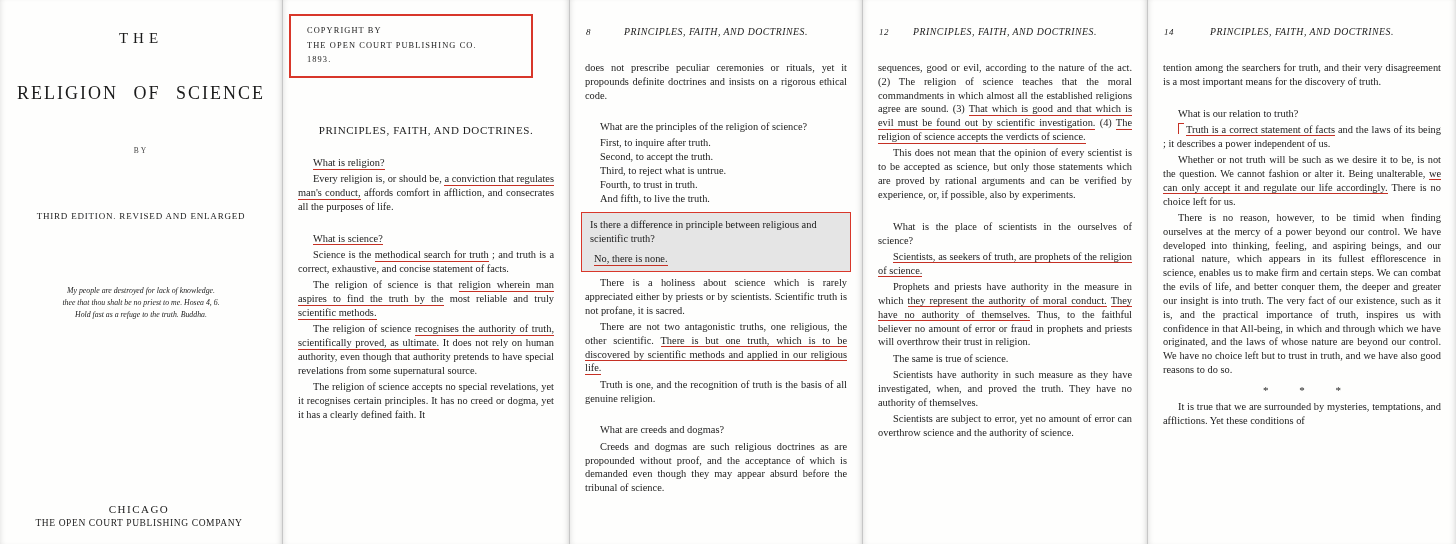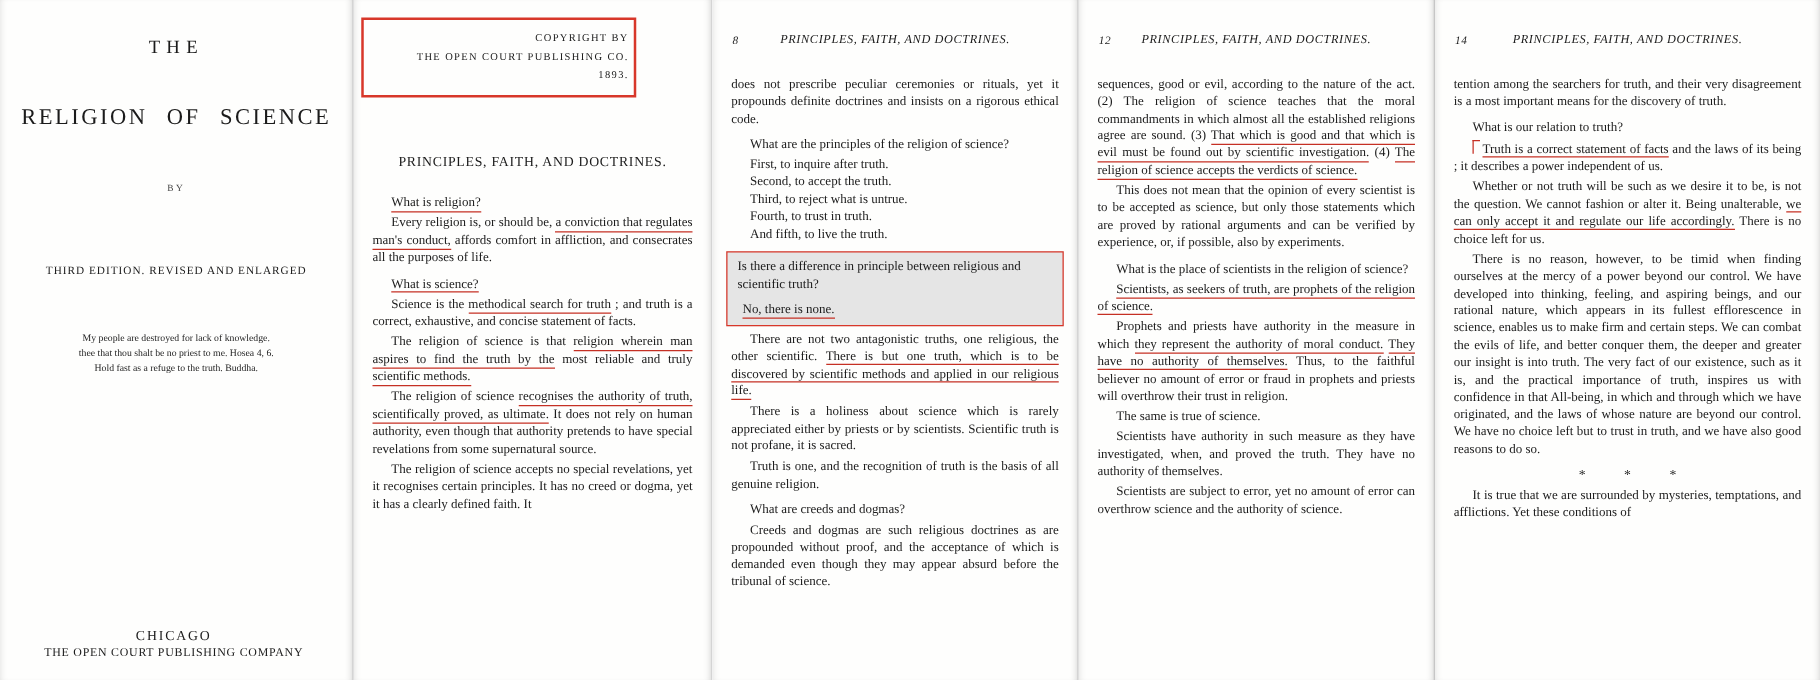--- a/index.html
+++ b/index.html
@@ -19,39 +19,39 @@
   .page3{width:293px}
   .page4{width:285px}
   .page5{width:308px}
 
   
   .p1-the{margin-top:30px;font-size:15px;letter-spacing:5px}
   .p1-title{margin-top:36px;font-size:18px;letter-spacing:2px;word-spacing:9px}
   .p1-by{margin-top:42px;font-size:7.5px;letter-spacing:2px;color:#444}
   .p1-author-box{display:inline-block;margin-top:7px;border:1.5px solid #c0392b;padding:3px 11px;font-size:11.5px;letter-spacing:1.5px;color:#5d4b20}
   .p1-edition{margin-top:56px;font-size:9px;letter-spacing:0.8px}
-  .p1-quote{margin-top:44px;font-size:7.8px;line-height:1.55;color:#222}
+  .p1-quote{margin-top:64px;font-style:italic;font-size:7.8px;line-height:1.55;color:#222}
   .p1-bottom{position:absolute;left:0;right:4px;bottom:16px;text-align:center}
   .p1-city{font-size:11px;letter-spacing:1.5px}
   .p1-pub{margin-top:3px;font-size:9.5px;letter-spacing:0.6px}
 
   
   .redbox{border:2px solid #d8372a}
   .redline{border-bottom:1.7px solid #c53024;padding-bottom:0.5px}
   .red-bracket{display:inline-block;width:5px;height:10px;border-left:1.8px solid #c53024;border-top:1.8px solid #c53024;margin-right:2px;vertical-align:-1px}
 
   
-  .copyright-box{margin:14px 11px 0 6px;width:208px;padding:8px 4px;text-align:right;font-size:8.4px;letter-spacing:1.1px;line-height:1.75}
+  .copyright-box{margin:14px 11px 0 6px;width:208px;padding:8px 16px;text-align:left;font-size:8.4px;letter-spacing:1.1px;line-height:1.75}
   .p2-heading{text-align:center;margin-top:46px;font-size:11px;letter-spacing:0.6px}
 
   
   .textblock{padding:0 15px;margin-top:20px;font-size:10.4px;line-height:1.33;text-align:justify}
   .para{margin:2.5px 0 0;text-indent:15px}
   .para.noindent{text-indent:0}
-  .q{margin-top:7px;text-indent:15px}
+  .q{margin-top:18px;text-indent:15px}
   .plist{margin:2px 0 0}
   .plist div{text-indent:15px;text-align:left}
 
   
   .running-head{position:relative;margin:26px 16px 0;height:15px;font-style:italic;font-size:9.8px;letter-spacing:0.5px}
   .running-head .pagenum{position:absolute;left:0;top:1px;font-size:9px}
   .running-head .head-title{display:block;text-align:center}
 
   
   .hl-box{margin:7px -4px 4px -4px;background:#e5e5e5;border:1.8px solid #d8372a;padding:5px 8px;text-align:left}
@@ -112,37 +112,37 @@
         <div>First, to inquire after truth.</div>
         <div>Second, to accept the truth.</div>
         <div>Third, to reject what is untrue.</div>
         <div>Fourth, to trust in truth.</div>
         <div>And fifth, to live the truth.</div>
       </div>
       <div class="hl-box">
         <div class="hlq">Is there a difference in principle between religious and scientific truth?</div>
         <div class="hla"><span class="redline">No, there is none.</span></div>
       </div>
+      <p class="para">There is a holiness about science which is rarely appreciated either by priests or by scientists. Scientific truth is not profane, it is sacred.</p>
       <p class="para"><span>There are not two antagonistic truths, one religious, the other scientific. </span><span class="redline">There is but one truth, which is to be discovered by scientific methods and applied in our religious life.</span></p>
-      <p class="para">There is a holiness about science which is rarely appreciated either by priests or by scientists. Scientific truth is not profane, it is sacred.</p>
       <p class="para">Truth is one, and the recognition of truth is the basis of all genuine religion.</p>
       <div class="q">What are creeds and dogmas?</div>
       <p class="para">Creeds and dogmas are such religious doctrines as are propounded without proof, and the acceptance of which is demanded even though they may appear absurd before the tribunal of science.</p>
     </div>
   </section>
 
   <section class="page page4">
     <header class="running-head">
       <span class="pagenum">12</span>
       <span class="head-title">PRINCIPLES, FAITH, AND DOCTRINES.</span>
     </header>
     <div class="textblock">
       <p class="para noindent"><span>sequences, good or evil, according to the nature of the act. (2) The religion of science teaches that the moral commandments in which almost all the established religions agree are sound. (3) </span><span class="redline">That which is good and that which is evil must be found out by scientific investigation.</span><span> (4) </span><span class="redline">The religion of science accepts the verdicts of science.</span></p>
       <p class="para">This does not mean that the opinion of every scientist is to be accepted as science, but only those statements which are proved by rational arguments and can be verified by experience, or, if possible, also by experiments.</p>
-      <div class="q">What is the place of scientists in the religion of science?</div>
+      <div class="q">What is the place of scientists in the ourselves of science?</div>
       <p class="para"><span class="redline">Scientists, as seekers of truth, are prophets of the religion of science.</span></p>
       <p class="para"><span>Prophets and priests have authority in the measure in which </span><span class="redline">they represent the authority of moral conduct.</span><span> </span><span class="redline">They have no authority of themselves.</span><span> Thus, to the faithful believer no amount of error or fraud in prophets and priests will overthrow their trust in religion.</span></p>
       <p class="para">The same is true of science.</p>
       <p class="para">Scientists have authority in such measure as they have investigated, when, and proved the truth. They have no authority of themselves.</p>
       <p class="para">Scientists are subject to error, yet no amount of error can overthrow science and the authority of science.</p>
     </div>
   </section>
 
   <section class="page page5">
     <header class="running-head">

